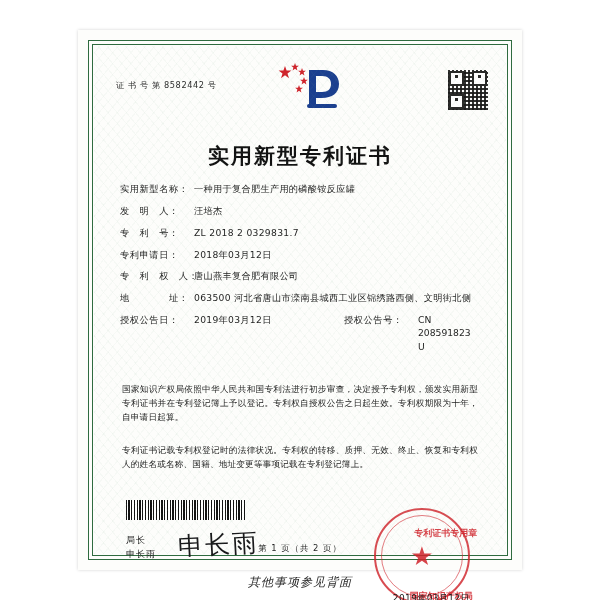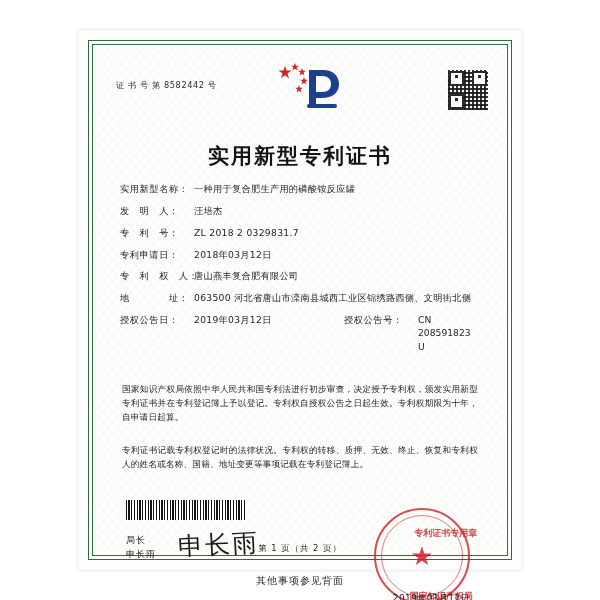--- a/index.html
+++ b/index.html
@@ -272,23 +272,24 @@
     text-align: center;
     font-size: 8.4px;
     color: #1d1d1d;
     letter-spacing: 1px;
   }
   .note {
     position: absolute;
     left: 0; right: 0;
     top: 574px;
     text-align: center;
-    font-size: 10px;
+    font-size: 12px;
     color: #2b2b2b;
     letter-spacing: 1px;
+    font-style: italic;
   }
 </style>
 </head>
 <body>
 
 <div id="page">
   <div class="paper">
     <div class="frame-outer"></div>
     <div class="frame-inner"></div>
 

